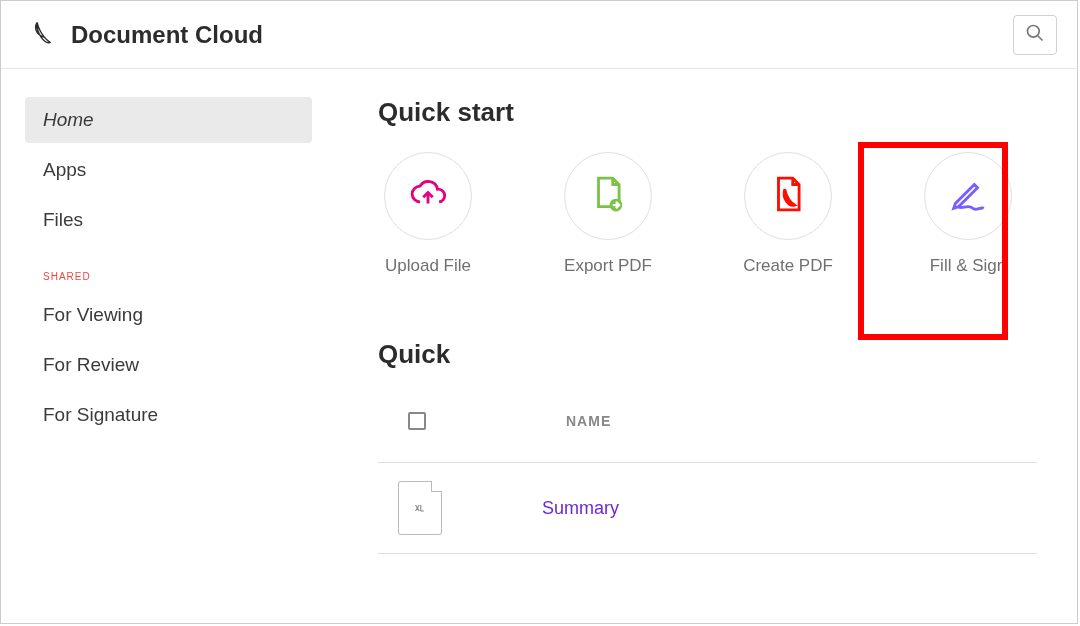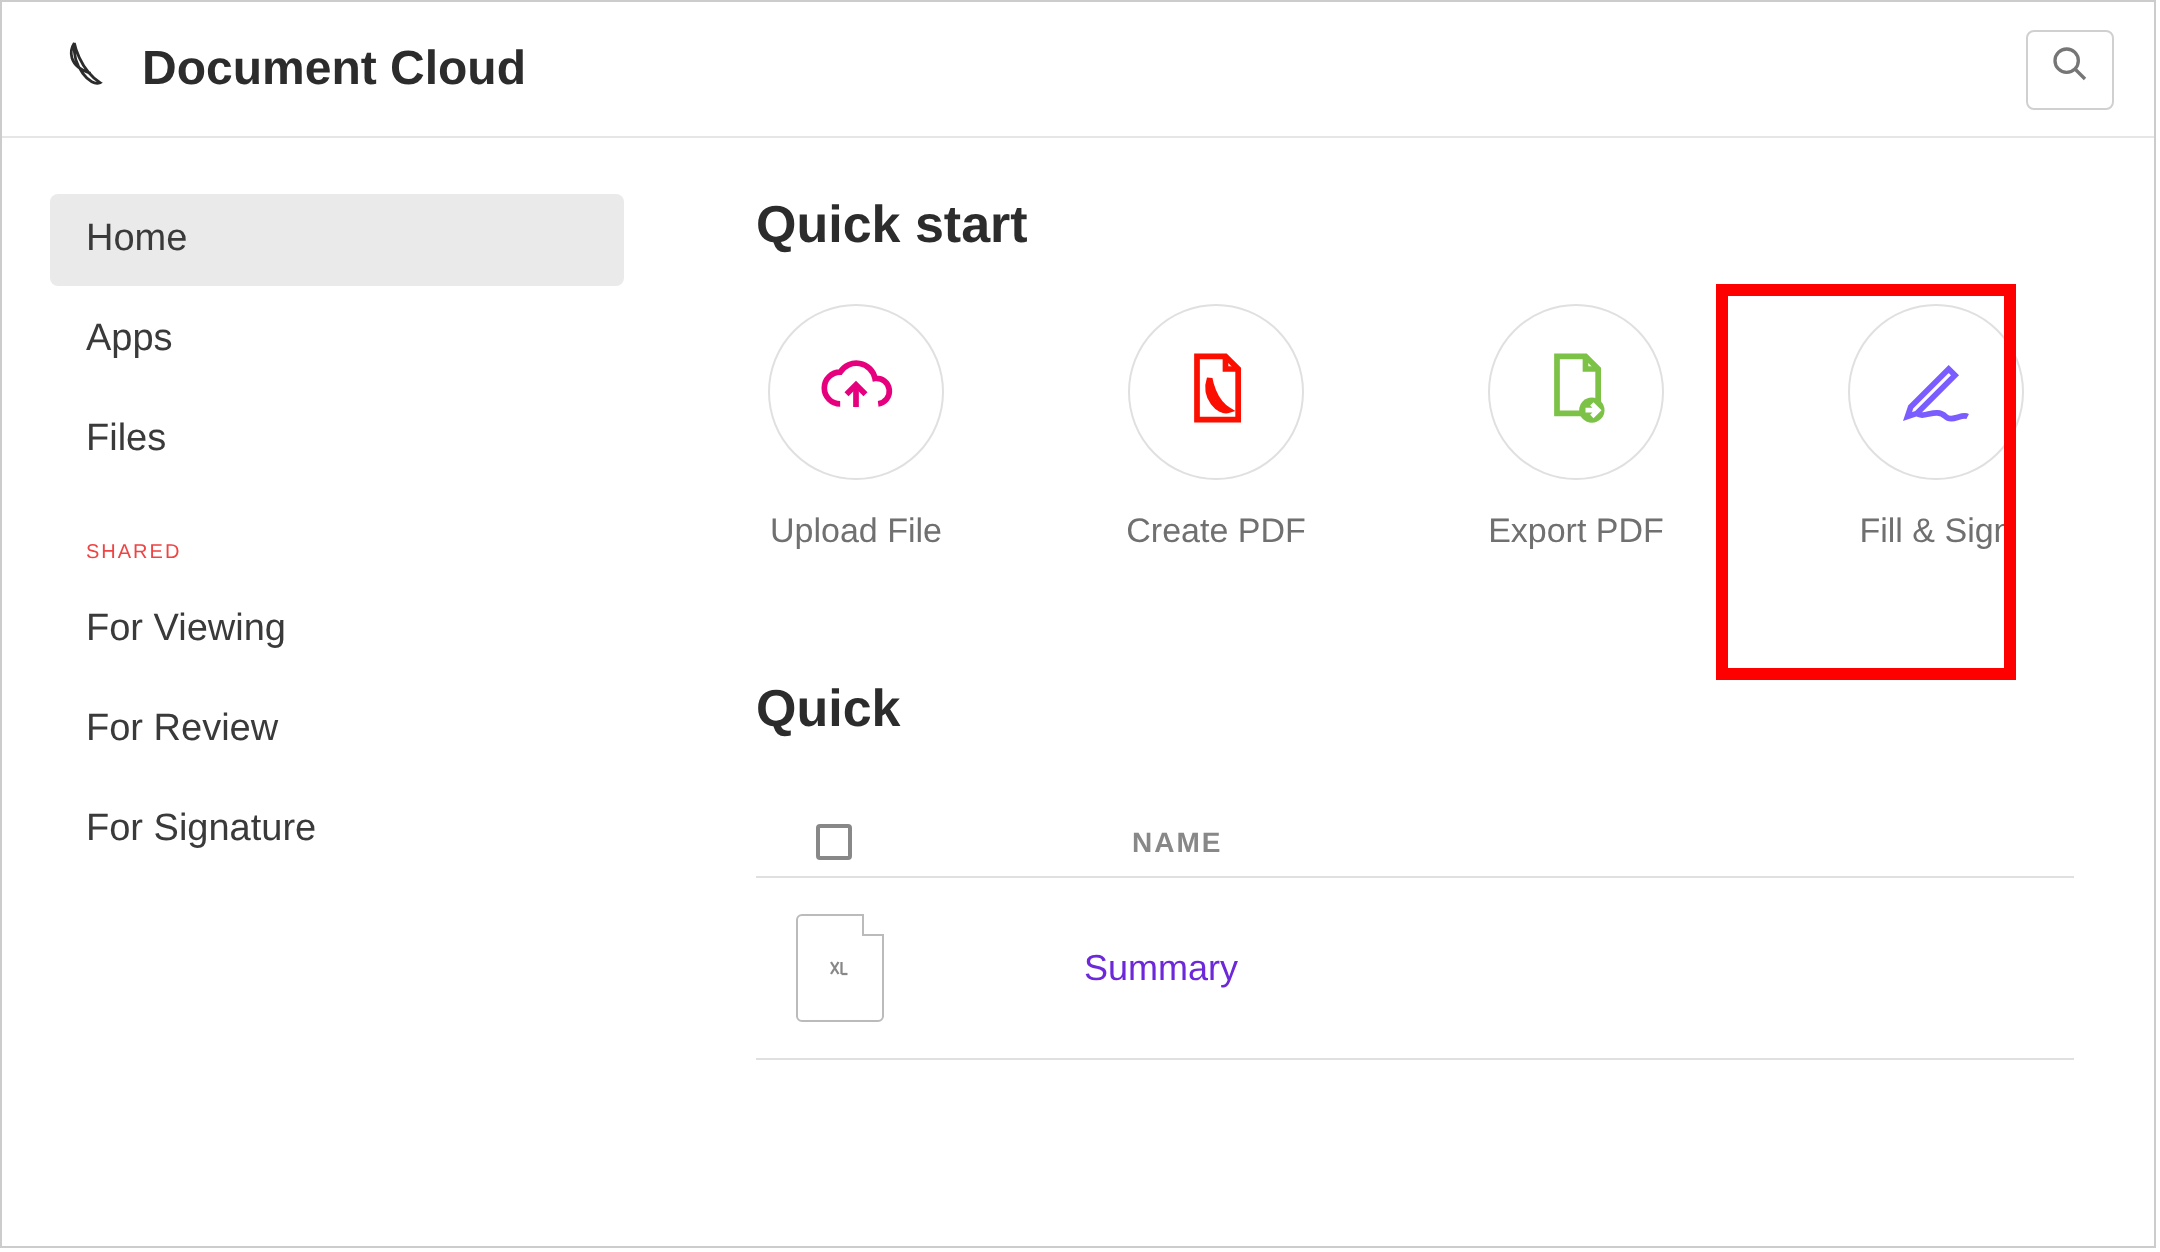--- a/index.html
+++ b/index.html
@@ -65,20 +65,21 @@
       align-items: center;
       padding: 0 18px;
       font-size: 19px;
       color: #3a3a3a;
       border-radius: 4px;
       cursor: pointer;
       margin-bottom: 4px;
     }
     .nav-item.active {
       background: #eaeaea;
+      font-style: italic;
     }
     .nav-section-title {
       font-size: 10px;
       letter-spacing: 1px;
       font-weight: 400;
       color: #ef4444;
       padding: 24px 18px 10px 18px;
     }
     .main {
       flex: 1;
@@ -122,21 +123,21 @@
       white-space: nowrap;
     }
     .highlight-box {
       position: absolute;
       border: 6px solid #ff0000;
       pointer-events: none;
     }
     .recent-header {
       display: flex;
       align-items: center;
-      padding: 18px 0 8px 30px;
+      padding: 18px 0 32px 30px;
       border-bottom: 1px solid #e0e0e0;
       margin-right: 40px;
       gap: 140px;
     }
     .checkbox {
       width: 18px;
       height: 18px;
       border: 2px solid #888;
       border-radius: 2px;
       cursor: pointer;
@@ -264,42 +265,42 @@
                 <path d="M9 14l3-3 3 3"></path>
               </svg>
             </span>
           </div>
           <span class="quick-label">Upload File</span>
         </div>
 
         <div class="quick-item">
           <div class="quick-circle">
             <span>
-              <svg viewBox="0 0 24 24" fill="none" stroke="#fa0f00" stroke-width="1.8">
-                <path d="M6 2h9l4 4v16H6z"></path>
-                <path d="M15 2v4h4"></path>
-                <path d="M10 9c0 0 1 7 6 10c-3 1-8-4-6-10z"></path>
-              </svg>
-            </span>
-          </div>
-          <span class="quick-label">Create PDF</span>
-        </div>
-
-        <div class="quick-item">
-          <div class="quick-circle">
-            <span>
               <svg viewBox="0 0 24 24" fill="none" stroke="#7cc247" stroke-width="1.8">
                 <path d="M6 2h9l4 4v14H6z"></path>
                 <path d="M15 2v4h4"></path>
                 <circle cx="17" cy="19" r="4" fill="#7cc247" stroke="none"></circle>
                 <path d="M15 19h4M17 17l2 2-2 2" stroke="#fff" stroke-width="1.5"></path>
               </svg>
             </span>
           </div>
           <span class="quick-label">Export PDF</span>
+        </div>
+
+        <div class="quick-item">
+          <div class="quick-circle">
+            <span>
+              <svg viewBox="0 0 24 24" fill="none" stroke="#fa0f00" stroke-width="1.8">
+                <path d="M6 2h9l4 4v16H6z"></path>
+                <path d="M15 2v4h4"></path>
+                <path d="M10 9c0 0 1 7 6 10c-3 1-8-4-6-10z"></path>
+              </svg>
+            </span>
+          </div>
+          <span class="quick-label">Create PDF</span>
         </div>
 
         <div class="quick-item">
           <div class="quick-circle">
             <span>
               <svg viewBox="0 0 24 24" fill="none" stroke="#7b5cff" stroke-width="1.8">
                 <path d="M4 18 L16 6 L18 8 L6 20 L3 21 Z"></path>
                 <path d="M6 20 C 8 22, 12 18, 15 21 C 17 23, 20 20, 22 21"></path>
               </svg>
             </span>

